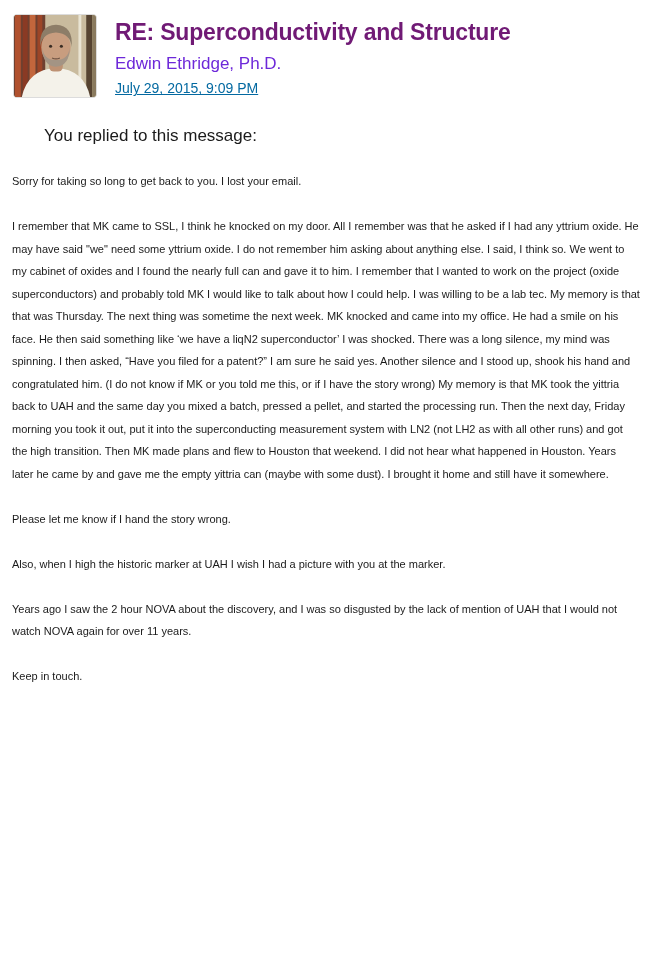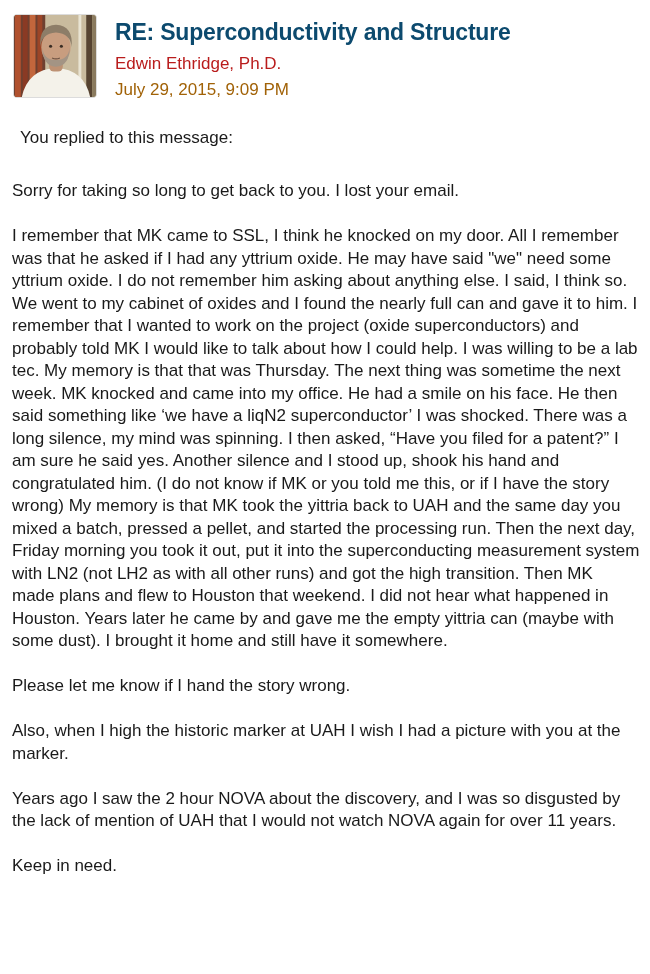--- a/index.html
+++ b/index.html
@@ -32,43 +32,44 @@
     margin-left: 18px;
     padding-top: 5px;
     min-width: 0;
   }
   .subject {
     font-size: 23px;
     font-weight: bold;
     line-height: 1.15;
     margin: 0 0 9px 0;
     letter-spacing: -0.2px;
-    color: #0c4a6e;
+    color: #701a75;
   }
   .sender {
     display: block;
     font-size: 17px;
-    color: #b91c1c;
+    color: #6d28d9;
     text-decoration: none;
     margin: 0 0 6px 0;
     cursor: pointer;
   }
   .date {
-    font-size: 17px;
-    color: #a16207;
+    font-size: 14px;
+    color: #0369a1;
+    text-decoration: underline;
   }
   .reply-note {
-    margin: 28px 12px 0 20px;
+    margin: 28px 12px 0 44px;
     font-size: 17px;
     line-height: 20px;
   }
   .body {
-    margin-top: 32px;
+    margin-top: 24px;
     padding: 0 10px 0 12px;
-    font-size: 17px;
+    font-size: 11px;
     line-height: 22.5px;
     max-width: 628px;
   }
   .body p { margin: 0 0 22.5px 0; }
   .body p:last-child { margin-bottom: 0; }
 </style>
 </head>
 <body>
 
 <div class="page">
@@ -113,16 +114,16 @@
   </div>
 
   <div class="reply-note">You replied to this message:</div>
 
   <div class="body">
     <p>Sorry for taking so long to get back to you. I lost your email.</p>
     <p>I remember that MK came to SSL, I think he knocked on my door. All I remember was that he asked if I had any yttrium oxide. He may have said "we" need some yttrium oxide. I do not remember him asking about anything else. I said, I think so. We went to my cabinet of oxides and I found the nearly full can and gave it to him. I remember that I wanted to work on the project (oxide superconductors) and probably told MK I would like to talk about how I could help. I was willing to be a lab tec. My memory is that that was Thursday. The next thing was sometime the next week. MK knocked and came into my office. He had a smile on his face. He then said something like ‘we have a liqN2 superconductor’ I was shocked. There was a long silence, my mind was spinning. I then asked, “Have you filed for a patent?” I am sure he said yes. Another silence and I stood up, shook his hand and congratulated him. (I do not know if MK or you told me this, or if I have the story wrong) My memory is that MK took the yittria back to UAH and the same day you mixed a batch, pressed a pellet, and started the processing run. Then the next day, Friday morning you took it out, put it into the superconducting measurement system with LN2 (not LH2 as with all other runs) and got the high transition. Then MK made plans and flew to Houston that weekend. I did not hear what happened in Houston. Years later he came by and gave me the empty yittria can (maybe with some dust). I brought it home and still have it somewhere.</p>
     <p>Please let me know if I hand the story wrong.</p>
     <p>Also, when I high the historic marker at UAH I wish I had a picture with you at the marker.</p>
     <p>Years ago I saw the 2 hour NOVA about the discovery, and I was so disgusted by the lack of mention of UAH that I would not watch NOVA again for over 11 years.</p>
-    <p>Keep in need.</p>
+    <p>Keep in touch.</p>
   </div>
 
 </div>
 
 </body></html>

